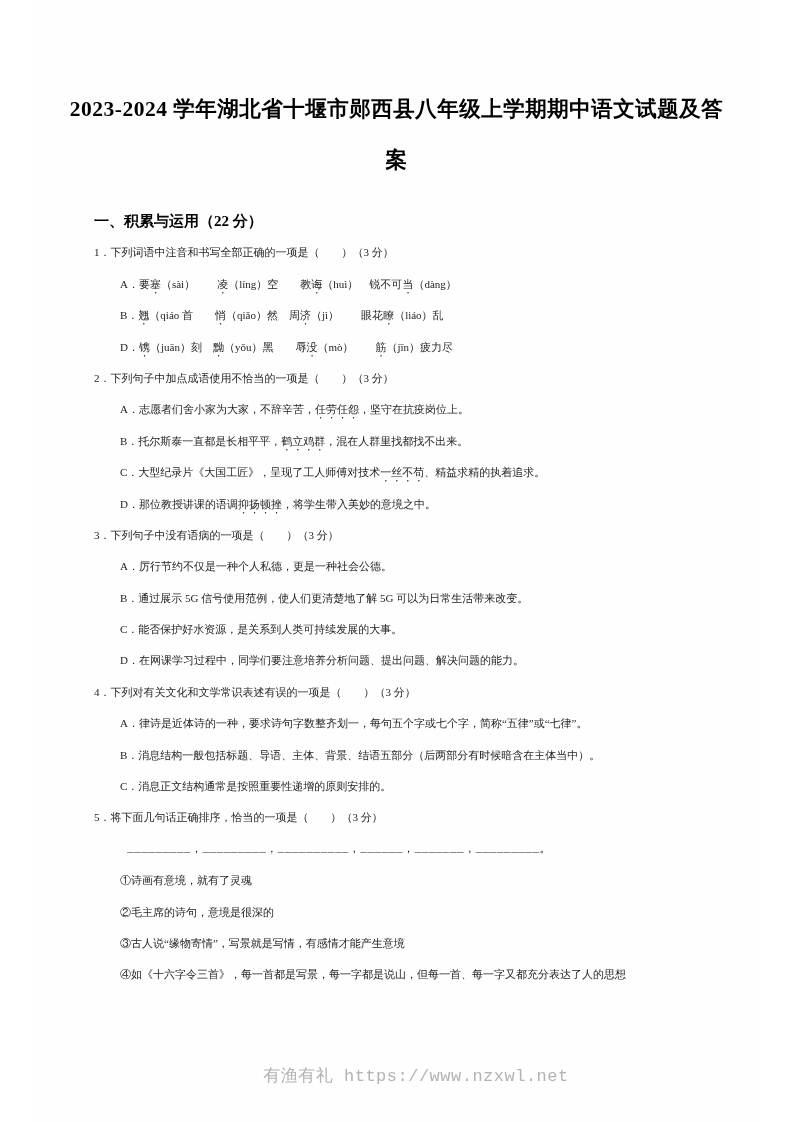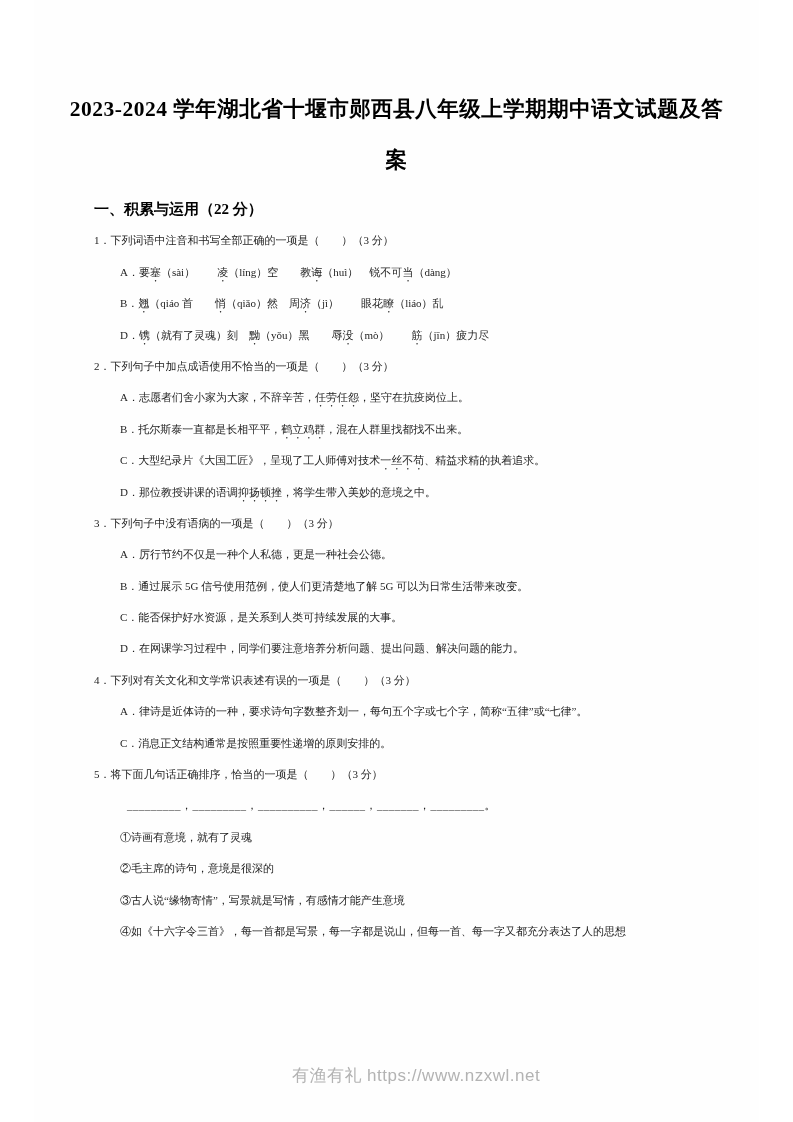--- a/index.html
+++ b/index.html
@@ -18,49 +18,49 @@
     text-align: center;
     font-weight: 700;
     font-size: 21.5px;
     line-height: 51px;
     color: #000000;
     letter-spacing: 0.5px;
   }
   .body {
     padding-left: 60px;
     padding-right: 52px;
-    margin-top: 8px;
+    margin-top: 20px;
   }
   .line {
     line-height: 31.4px;
     height: 31.4px;
     font-size: 11px;
     white-space: pre;
   }
   .heading {
     font-weight: 700;
     font-size: 15px;
     color: #000000;
   }
   .opt  { padding-left: 26px; }
   .item { padding-left: 26px; }
-  .blank-line { padding-left: 33px; letter-spacing: 0.5px; }
+  .blank-line { padding-left: 33px; letter-spacing: 0.5px; font-family: Liberation Mono, monospace; }
   .em-dot {
     -webkit-text-emphasis: filled dot;
     -webkit-text-emphasis-position: under right;
     text-emphasis: filled dot;
     text-emphasis-position: under right;
   }
   .footer {
     position: absolute;
     left: 0;
     right: 0;
     top: 1064px;
     text-align: center;
-    font-family: Liberation Sans, sans-serif;
+    font-family: Liberation Mono, monospace;
     font-size: 17px;
     color: #b3b3b3;
     letter-spacing: 0.5px;
     margin-left: 39px;
   }
 </style>
 </head>
 <body>
 
 <div class="page">
@@ -70,36 +70,37 @@
     <div>案</div>
   </div>
 
   <div class="body">
 
     <div class="line heading">一、积累与运用（22 分）</div>
 
     <div class="line">1．下列词语中注音和书写全部正确的一项是（　　）（3 分）</div>
     <div class="line opt"><span>A．要</span><span class="em-dot">塞</span><span>（sài）　　</span><span class="em-dot">凌</span><span>（líng）空　　教</span><span class="em-dot">诲</span><span>（huì）　锐不可</span><span class="em-dot">当</span><span>（dàng）</span></div>
     <div class="line opt"><span>B．</span><span class="em-dot">翘</span><span>（qiáo 首　　</span><span class="em-dot">悄</span><span>（qiǎo）然　周</span><span class="em-dot">济</span><span>（jì）　　眼花</span><span class="em-dot">瞭</span><span>（liáo）乱</span></div>
-    <div class="line opt"><span>D．</span><span class="em-dot">镌</span><span>（就有了灵魂）刻　</span><span class="em-dot">黝</span><span>（yǒu）黑　　辱</span><span class="em-dot">没</span><span>（mò）　　</span><span class="em-dot">筋</span><span>（jīn）疲力尽</span></div>
+    <div class="line opt"><span>D．</span><span class="em-dot">镌</span><span>（juān）刻　</span><span class="em-dot">黝</span><span>（yǒu）黑　　辱</span><span class="em-dot">没</span><span>（mò）　　</span><span class="em-dot">筋</span><span>（jīn）疲力尽</span></div>
 
     <div class="line">2．下列句子中加点成语使用不恰当的一项是（　　）（3 分）</div>
     <div class="line opt"><span>A．志愿者们舍小家为大家，不辞辛苦，</span><span class="em-dot">任劳任怨</span><span>，坚守在抗疫岗位上。</span></div>
     <div class="line opt"><span>B．托尔斯泰一直都是长相平平，</span><span class="em-dot">鹤立鸡群</span><span>，混在人群里找都找不出来。</span></div>
     <div class="line opt"><span>C．大型纪录片《大国工匠》，呈现了工人师傅对技术</span><span class="em-dot">一丝不苟</span><span>、精益求精的执着追求。</span></div>
     <div class="line opt"><span>D．那位教授讲课的语调</span><span class="em-dot">抑扬顿挫</span><span>，将学生带入美妙的意境之中。</span></div>
 
     <div class="line">3．下列句子中没有语病的一项是（　　）（3 分）</div>
     <div class="line opt">A．厉行节约不仅是一种个人私德，更是一种社会公德。</div>
     <div class="line opt">B．通过展示 5G 信号使用范例，使人们更清楚地了解 5G 可以为日常生活带来改变。</div>
     <div class="line opt">C．能否保护好水资源，是关系到人类可持续发展的大事。</div>
     <div class="line opt">D．在网课学习过程中，同学们要注意培养分析问题、提出问题、解决问题的能力。</div>
 
     <div class="line">4．下列对有关文化和文学常识表述有误的一项是（　　）（3 分）</div>
     <div class="line opt">A．律诗是近体诗的一种，要求诗句字数整齐划一，每句五个字或七个字，简称“五律”或“七律”。</div>
+    <div class="line opt">B．消息结构一般包括标题、导语、主体、背景、结语五部分（后两部分有时候暗含在主体当中）。</div>
     <div class="line opt">C．消息正文结构通常是按照重要性递增的原则安排的。</div>
 
     <div class="line">5．将下面几句话正确排序，恰当的一项是（　　）（3 分）</div>
     <div class="line blank-line">_________，_________，__________，______，_______，_________。</div>
     <div class="line item">①诗画有意境，就有了灵魂</div>
     <div class="line item">②毛主席的诗句，意境是很深的</div>
     <div class="line item">③古人说“缘物寄情”，写景就是写情，有感情才能产生意境</div>
     <div class="line item">④如《十六字令三首》，每一首都是写景，每一字都是说山，但每一首、每一字又都充分表达了人的思想</div>
 
   </div>

